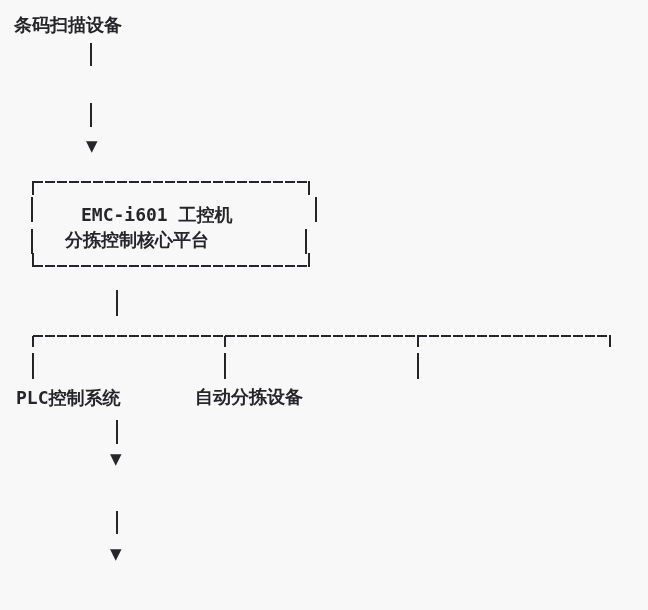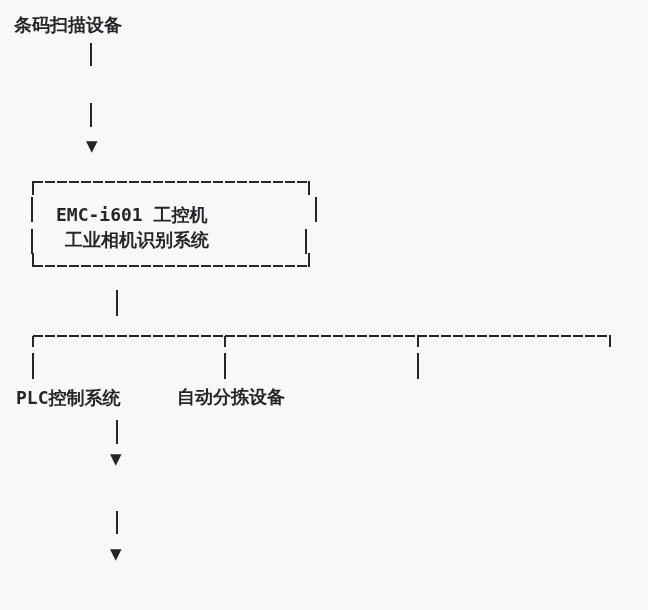--- a/index.html
+++ b/index.html
@@ -51,41 +51,41 @@
   #v1         {left:90px;  top:43px;  height:23px;}
   #t-camera   {left:14px;  top:68px;}
   #v2         {left:90px;  top:103px; height:24px;}
   #a1         {left:86px;  top:139px;}
 
   #box-top    {left:33px;  top:181px; width:277px;}
   #box-tl     {left:32px;  top:181px; height:14px;}
   #box-tr     {left:308px; top:181px; height:14px;}
   #box-l1     {left:31px;  top:197px; height:25px;}
   #box-r1     {left:315px; top:197px; height:25px;}
-  #t-box1     {left:56px;  top:200px;}
+  #t-box1     {left:81px;  top:200px;}
   #box-l2     {left:31px;  top:229px; height:25px;}
   #box-r2     {left:305px; top:229px; height:25px;}
   #t-box2     {left:65px;  top:225px;}
   #box-bl     {left:32px;  top:253px; height:14px;}
   #box-br     {left:308px; top:253px; height:14px;}
   #box-bottom {left:33px;  top:265px; width:277px;}
 
   #v3         {left:116px; top:290px; height:26px;}
 
   #branch-line{left:33px;  top:335px; width:578px;}
   #bs1        {left:32px;  top:336px; height:11px;}
   #bs2        {left:224px; top:336px; height:11px;}
   #bs3        {left:417px; top:336px; height:11px;}
   #bs4        {left:609px; top:336px; height:11px;}
   #v4a        {left:32px;  top:353px; height:26px;}
   #v4b        {left:224px; top:353px; height:26px;}
   #v4c        {left:417px; top:353px; height:26px;}
 
   #t-plc      {left:16px;  top:383px;text-align:right;}
-  #t-sorter   {left:177px; top:382px;}
+  #t-sorter   {left:195px; top:382px;}
   #t-conveyor {left:353px; top:384px;}
 
   #v5         {left:116px; top:420px; height:24px;}
   #a2         {left:110px; top:452px;}
   #t-wms      {left:16px;  top:475px;}
   #v6         {left:116px; top:511px; height:23px;}
   #a3         {left:110px; top:547px;}
   #t-erp      {left:16px;  top:570px;}
 </style>
 </head>
@@ -99,21 +99,21 @@
   <span class="arrow" id="a1">▼</span>
 
   <div class="h" id="box-top"></div>
   <div class="v" id="box-tl"></div>
   <div class="v" id="box-tr"></div>
   <div class="v" id="box-l1"></div>
   <div class="v" id="box-r1"></div>
   <span class="lbl" id="t-box1">EMC-i601 工控机</span>
   <div class="v" id="box-l2"></div>
   <div class="v" id="box-r2"></div>
-  <span class="lbl" id="t-box2">工业相机识别系统</span>
+  <span class="lbl" id="t-box2">分拣控制核心平台</span>
   <div class="v" id="box-bl"></div>
   <div class="v" id="box-br"></div>
   <div class="h" id="box-bottom"></div>
 
   <div class="v" id="v3"></div>
 
   <div class="h" id="branch-line"></div>
   <div class="v" id="bs1"></div>
   <div class="v" id="bs2"></div>
   <div class="v" id="bs3"></div>

